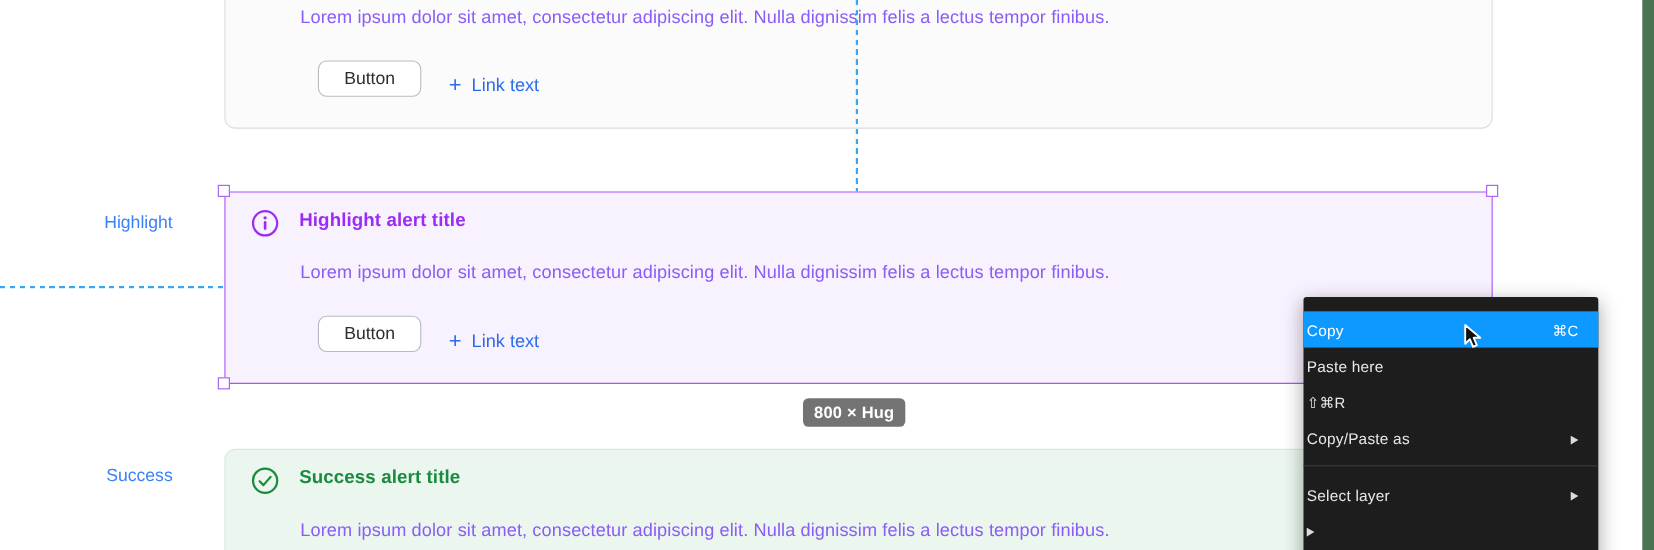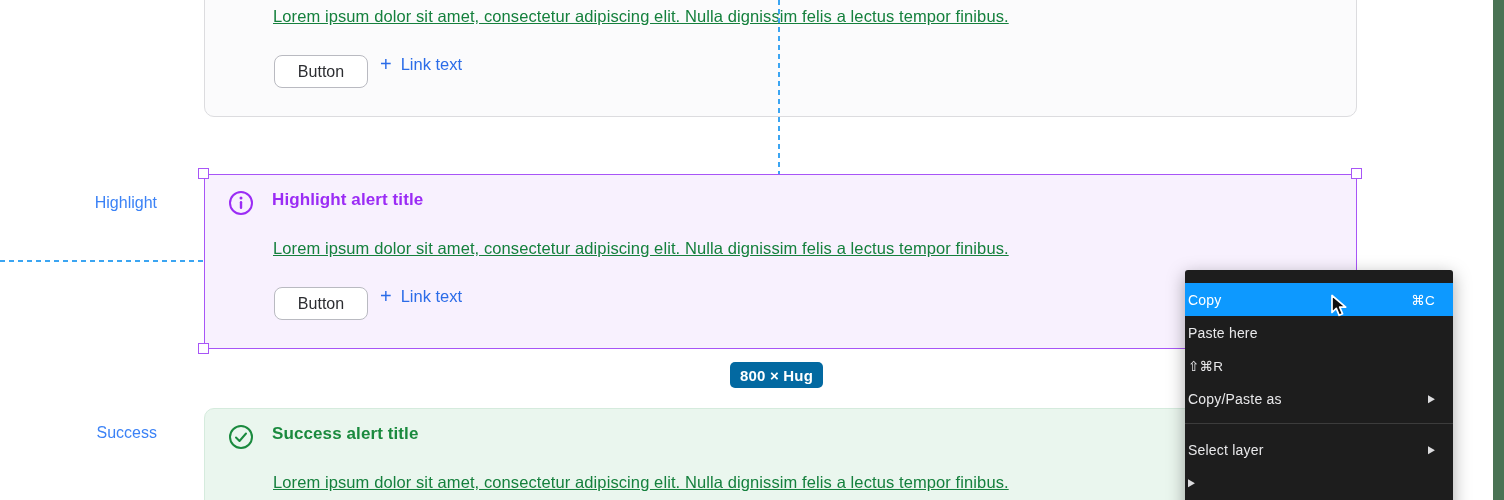--- a/index.html
+++ b/index.html
@@ -14,25 +14,25 @@
   .alert-highlight { top:174px; background:#f8f1fe; border:1.5px solid #a855f7; border-radius:2px; }
   .alert-success   { top:408px; background:#eaf6ee; border:1px solid #d5ebdd; border-radius:10px; }
 
   .alert-head { position:absolute; left:23px; top:15px; display:flex; align-items:flex-start; gap:18px; }
   .alert-icon { width:26px; height:26px; display:block; }
   .alert-title { font-size:17px; font-weight:700; letter-spacing:.1px; }
   .alert-highlight .alert-title { color:#9b2cf5; }
   .alert-success   .alert-title { color:#1a8a3e; }
 
   .alert-body {
-    position:absolute; left:68px; top:64px; font-size:16.5px; color:#15803d;
-    white-space:nowrap; letter-spacing:.1px;text-decoration:underline;
+    position:absolute; left:68px; top:64px; font-size:16.5px; color:#8b5cf6;
+    white-space:nowrap; letter-spacing:.1px;
   }
 
-  .alert-actions { position:absolute; left:69px; top:112px; display:flex; align-items:flex-start; gap:12px; }
+  .alert-actions { position:absolute; left:84px; top:112px; display:flex; align-items:flex-end; gap:25px; }
   .btn {
     width:94px; height:33px; border:1px solid #b9bac1; border-radius:8px; background:#ffffff;
     font-size:16px; color:#2c2d31; display:flex; align-items:center; justify-content:center;
     font-family:inherit; cursor:default;
   }
   .link { display:flex; align-items:center; gap:9px; color:#2b6ce8; font-size:16.5px; font-weight:500; }
   .link .plus { font-size:20px; font-weight:400; line-height:1; margin-top:-2px; }
 
   
   .side-label { position:absolute; left:0; width:157px; text-align:right; font-size:16px; color:#3b82f6; }
@@ -48,21 +48,21 @@
   
   .handle { position:absolute; width:11px; height:11px; background:#ffffff;
     border:1.5px solid #a855f7; box-sizing:border-box; z-index:5; }
   .handle.tl { left:198px; top:168px; }
   .handle.tr { left:1351px; top:168px; }
   .handle.bl { left:198px; top:343px; }
 
   
   .size-badge {
     position:absolute; left:730px; top:362px; height:26px; padding:0 10px;
-    background:#0369a1; border-radius:5px; color:#ffffff; font-size:15px; font-weight:700;
+    background:#737373; border-radius:5px; color:#ffffff; font-size:15px; font-weight:700;
     display:flex; align-items:center; z-index:6; letter-spacing:.2px;
   }
 
   
   .context-menu {
     position:absolute; left:1185px; top:270px; width:268px; height:245px;
     background:#1d1d1d; border-radius:3px; padding-top:13px; box-sizing:border-box;
     z-index:10; box-shadow:0 5px 18px rgba(0,0,0,.35);
   }
   .menu-item {

